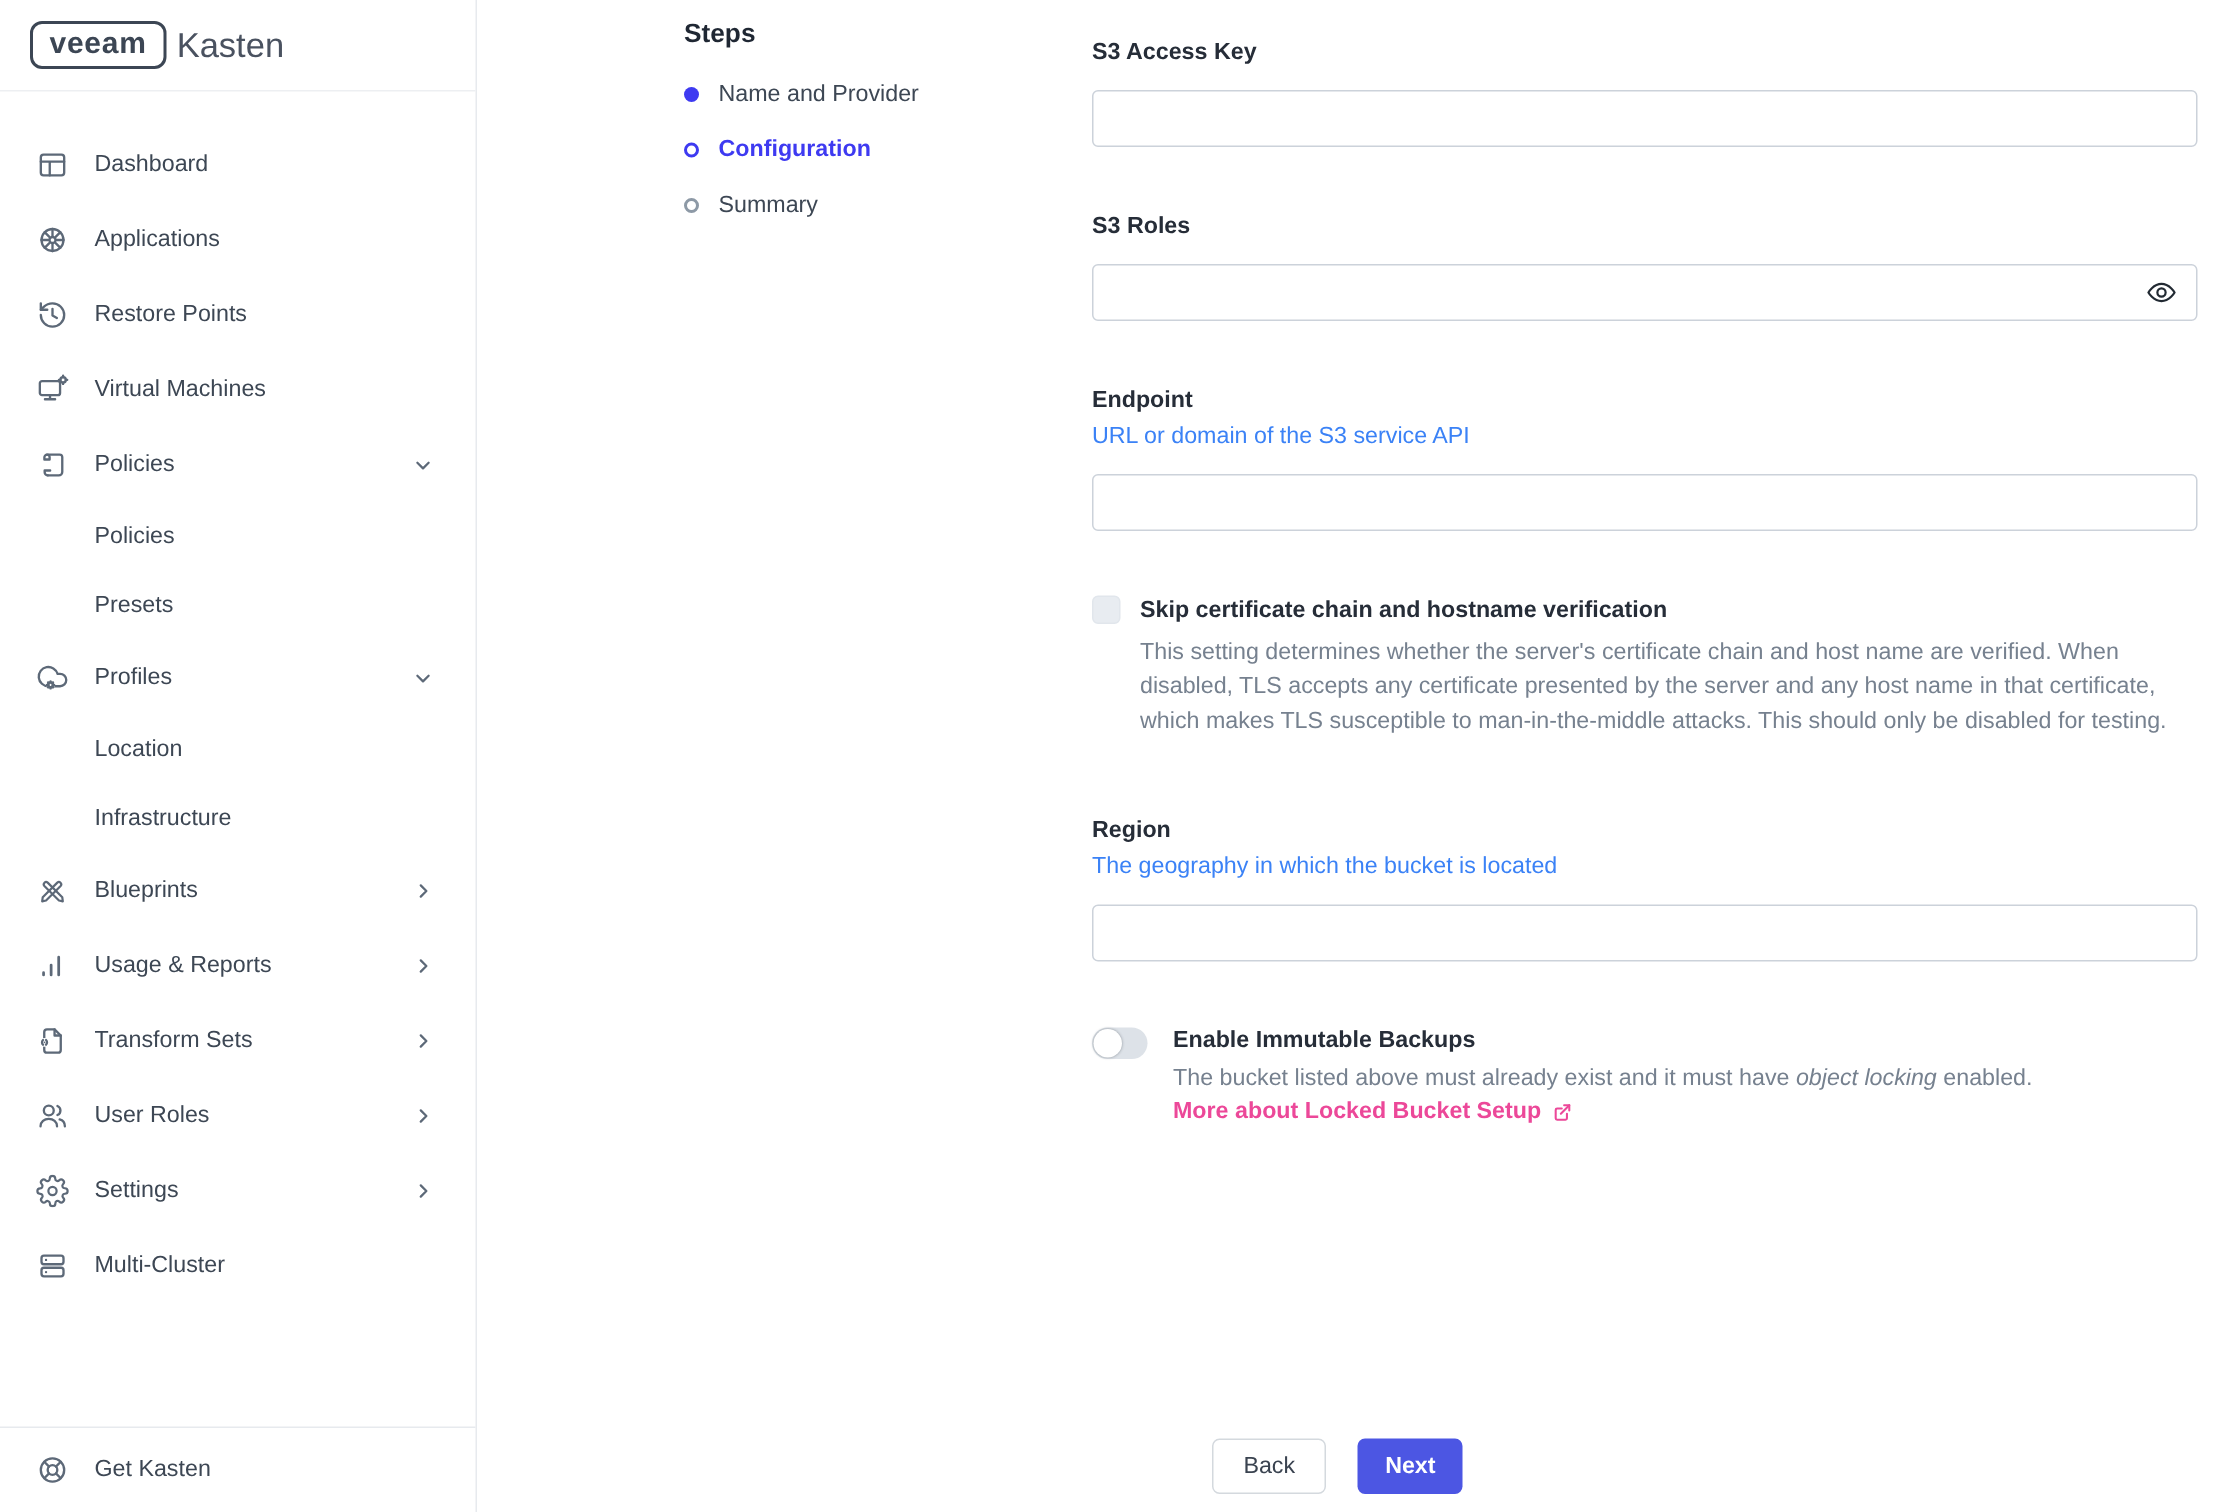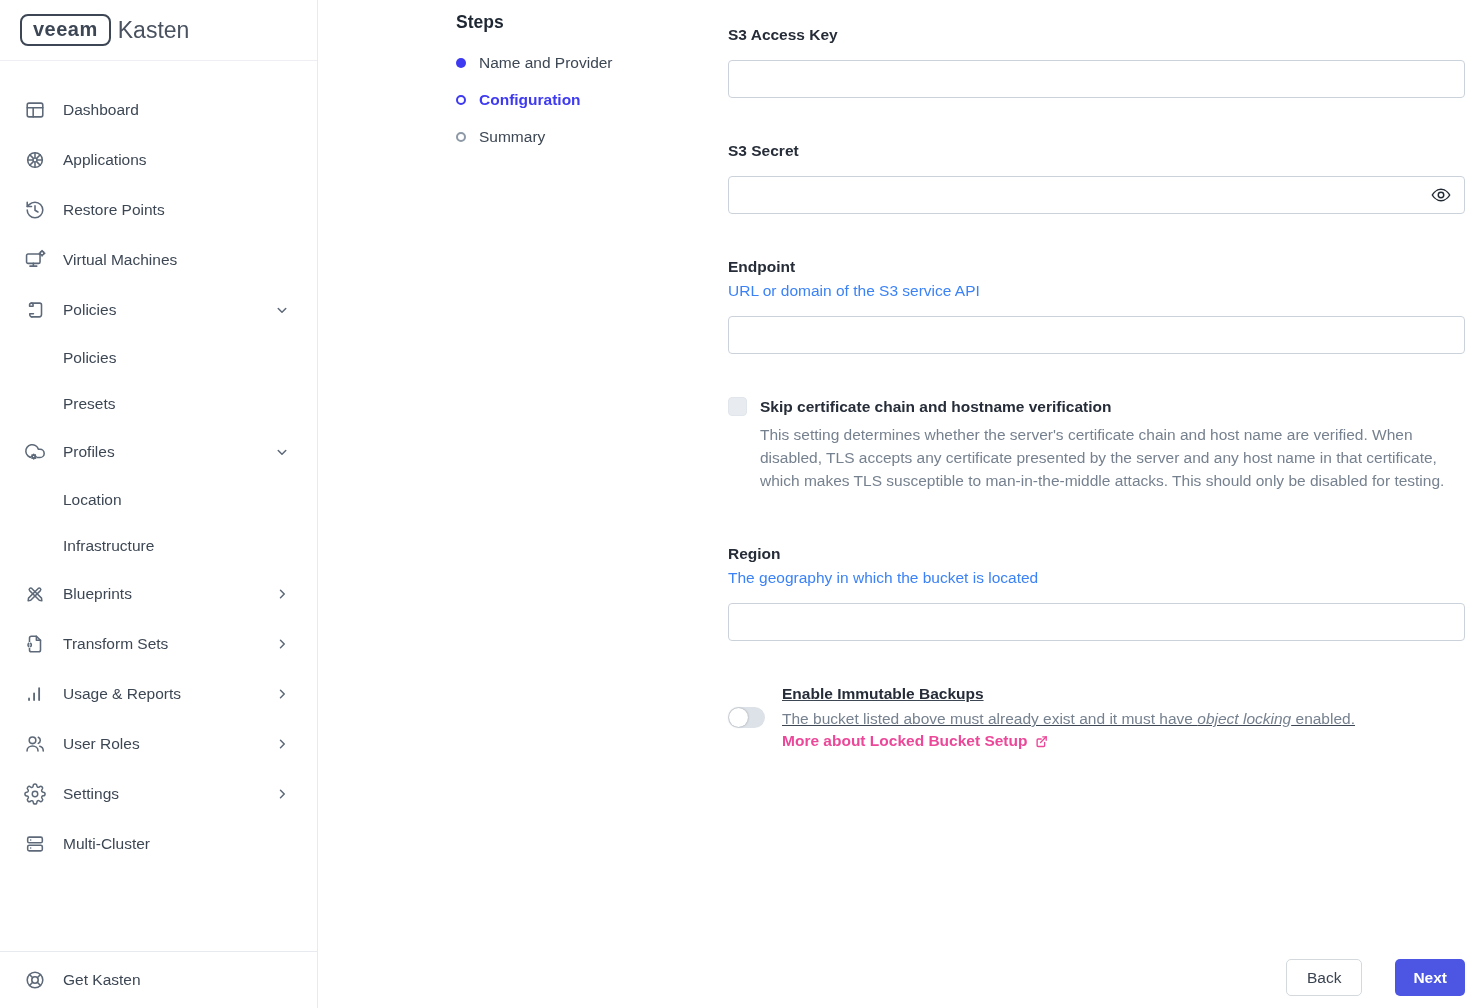--- a/index.html
+++ b/index.html
@@ -62,38 +62,38 @@
   }
   .eye-btn svg { width:22px; height:22px; }
   .check-group { margin-bottom:52px; }
   .check-row { display:flex; align-items:flex-start; gap:13px; cursor:pointer; }
   .checkbox {
     width:19px; height:19px; border-radius:4px; background:#e8ecf1;
     border:1px solid #e1e6ec; flex-shrink:0; cursor:pointer;
   }
   .check-title { font-size:15.5px; font-weight:bold; color:#262d38; line-height:19px; }
   .check-desc { margin:7px 0 0 32px; font-size:15.5px; color:#76818f; line-height:23px; }
-  .toggle-row { display:flex; align-items:center; gap:17px;text-decoration:underline; }
+  .toggle-row { display:flex; align-items:flex-start; gap:17px; }
   .toggle {
     width:37px; height:21px; border-radius:11px; background:#dde2e8; position:relative;
     flex-shrink:0; margin-top:1px; cursor:pointer;
   }
   .toggle-knob {
     position:absolute; left:1px; top:1px; width:19px; height:19px; border-radius:50%;
     background:#fff; box-shadow:0 0 2px rgba(40,50,60,.45);
   }
   .toggle-title { font-size:15.5px; font-weight:bold; color:#262d38; line-height:20px; }
   .toggle-desc { font-size:15.5px; color:#76818f; line-height:20px; margin-top:5px; }
   .toggle-desc .it { font-style:italic; }
   .locked-link {
     display:inline-flex; align-items:center; gap:7px; margin-top:3px;
     font-size:15.5px; font-weight:bold; color:#ec4899; text-decoration:none; cursor:pointer;
   }
   .locked-link svg { width:15px; height:15px; }
-  .footer { margin-top:auto; display:flex; justify-content:flex-end; align-items:center; gap:33px; padding:0 17px 12px 0; }
+  .footer { margin-top:auto; display:flex; justify-content:center; align-items:center; gap:21px; padding:0 17px 12px 0; }
   .btn { height:37px; border-radius:5px; font-family:"Liberation Sans", sans-serif; font-size:15.5px; cursor:pointer; }
   .btn-back { background:#fff; border:1px solid #d4d9de; color:#3a4350; padding:0 20px; }
   .btn-next { background:#4c56e3; border:none; color:#fff; font-weight:bold; padding:0 18px; }
 </style>
 </head>
 <body>
 
 <aside class="sidebar">
   <div class="logo-row">
     <span class="veeam-box">veeam</span>
@@ -202,52 +202,52 @@
       <span>Blueprints</span>
       <span class="chev">
         <svg viewBox="0 0 24 24" fill="none" stroke="currentColor" stroke-width="2" stroke-linecap="round" stroke-linejoin="round">
             <path d="M10 7l5 5-5 5"></path>
           </svg>
       </span>
     </div>
 
     <div class="nav-item">
       <span class="ico">
+        <svg viewBox="0 0 24 24" fill="none" stroke="currentColor" stroke-width="2" stroke-linecap="round">
+            <path d="M5.5 16.9v1.6M11 11.3v7.2M16.5 5.6v12.9"></path>
+          </svg>
+      </span>
+      <span>Usage &amp; Reports</span>
+      <span class="chev">
+        <svg viewBox="0 0 24 24" fill="none" stroke="currentColor" stroke-width="2" stroke-linecap="round" stroke-linejoin="round">
+            <path d="M10 7l5 5-5 5"></path>
+          </svg>
+      </span>
+    </div>
+
+    <div class="nav-item">
+      <span class="ico">
         <svg viewBox="0 0 24 24" fill="none" stroke="currentColor" stroke-width="1.7" stroke-linecap="round" stroke-linejoin="round">
             <path d="M13.5 3.5H8a2 2 0 0 0-2 2v13a2 2 0 0 0 2 2h8a2 2 0 0 0 2-2V8z"></path>
             <path d="M13.5 3.5V8H18"></path>
             <circle cx="6.2" cy="13" r="3.1" fill="#fff" stroke="none"></circle>
             <path d="M5.1 11.3a2.4 2.4 0 0 0 0 3.4M7.3 11.3a2.4 2.4 0 0 1 0 3.4"></path>
             <circle cx="6.2" cy="13" r="0.55" fill="currentColor" stroke="none"></circle>
           </svg>
       </span>
       <span>Transform Sets</span>
       <span class="chev">
         <svg viewBox="0 0 24 24" fill="none" stroke="currentColor" stroke-width="2" stroke-linecap="round" stroke-linejoin="round">
             <path d="M10 7l5 5-5 5"></path>
           </svg>
       </span>
     </div>
 
     <div class="nav-item">
       <span class="ico">
-        <svg viewBox="0 0 24 24" fill="none" stroke="currentColor" stroke-width="2" stroke-linecap="round">
-            <path d="M5.5 16.9v1.6M11 11.3v7.2M16.5 5.6v12.9"></path>
-          </svg>
-      </span>
-      <span>Usage &amp; Reports</span>
-      <span class="chev">
-        <svg viewBox="0 0 24 24" fill="none" stroke="currentColor" stroke-width="2" stroke-linecap="round" stroke-linejoin="round">
-            <path d="M10 7l5 5-5 5"></path>
-          </svg>
-      </span>
-    </div>
-
-    <div class="nav-item">
-      <span class="ico">
         <svg viewBox="0 0 24 24" fill="none" stroke="currentColor" stroke-width="1.7" stroke-linecap="round" stroke-linejoin="round">
             <circle cx="9.3" cy="8" r="3.6"></circle>
             <path d="M3.3 19.5c0-3.3 2.7-5.4 6-5.4s6 2.1 6 5.4"></path>
             <path d="M15.6 4.7a3.6 3.6 0 0 1 0 6.6"></path>
             <path d="M17.2 14.5c2.3.6 3.8 2.5 3.8 5"></path>
           </svg>
       </span>
       <span>User Roles</span>
       <span class="chev">
         <svg viewBox="0 0 24 24" fill="none" stroke="currentColor" stroke-width="2" stroke-linecap="round" stroke-linejoin="round">
@@ -317,21 +317,21 @@
     </div>
 
     <div class="form-col">
 
       <div class="group">
         <div class="field-label">S3 Access Key</div>
         <input class="text-input" type="text" style="">
       </div>
 
       <div class="group">
-        <div class="field-label">S3 Secret</div>
+        <div class="field-label">S3 Roles</div>
         <div class="input-wrap">
           <input class="text-input" type="password" style="">
           <button class="eye-btn">
             <span style="display:flex">
               <svg viewBox="0 0 24 24" fill="none" stroke="currentColor" stroke-width="1.6" stroke-linecap="round" stroke-linejoin="round">
                   <path d="M2.5 12S6 5.8 12 5.8 21.5 12 21.5 12 18 18.2 12 18.2 2.5 12 2.5 12z"></path>
                   <circle cx="12" cy="12" r="3"></circle>
                 </svg>
             </span>
           </button>

